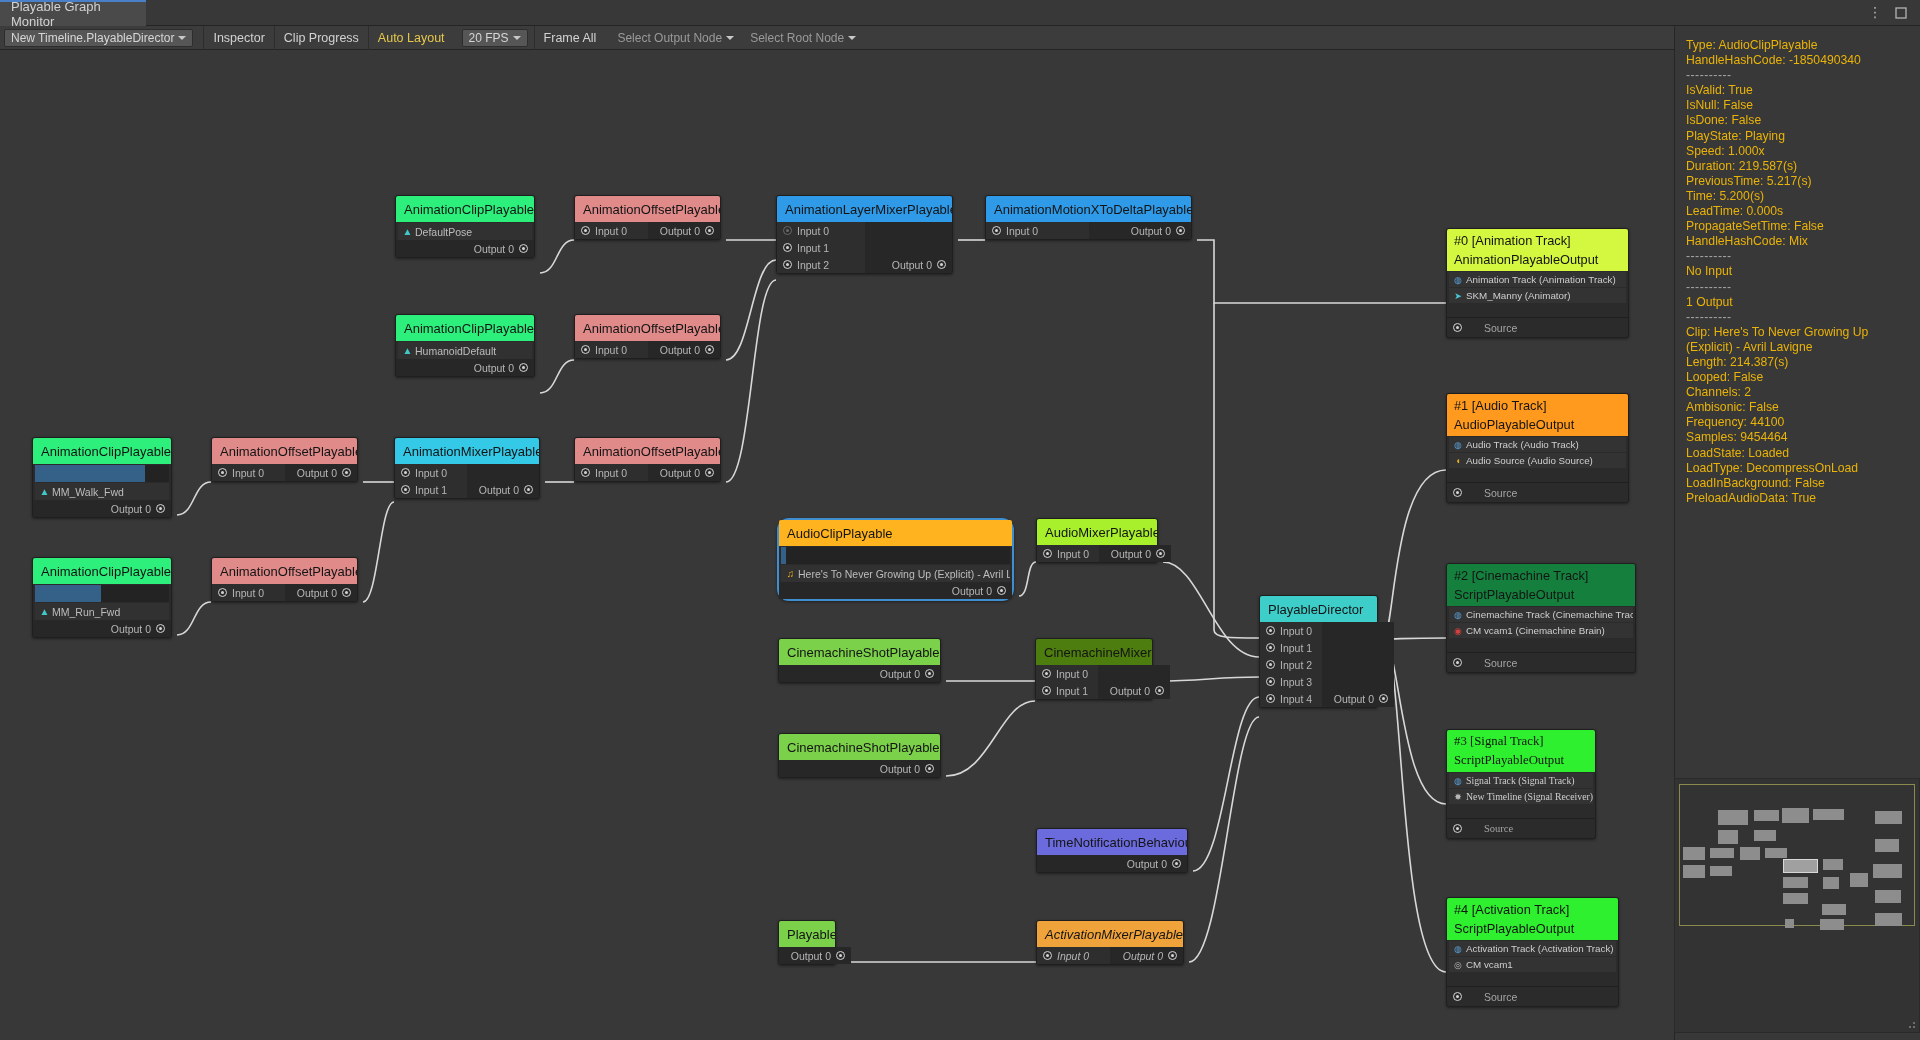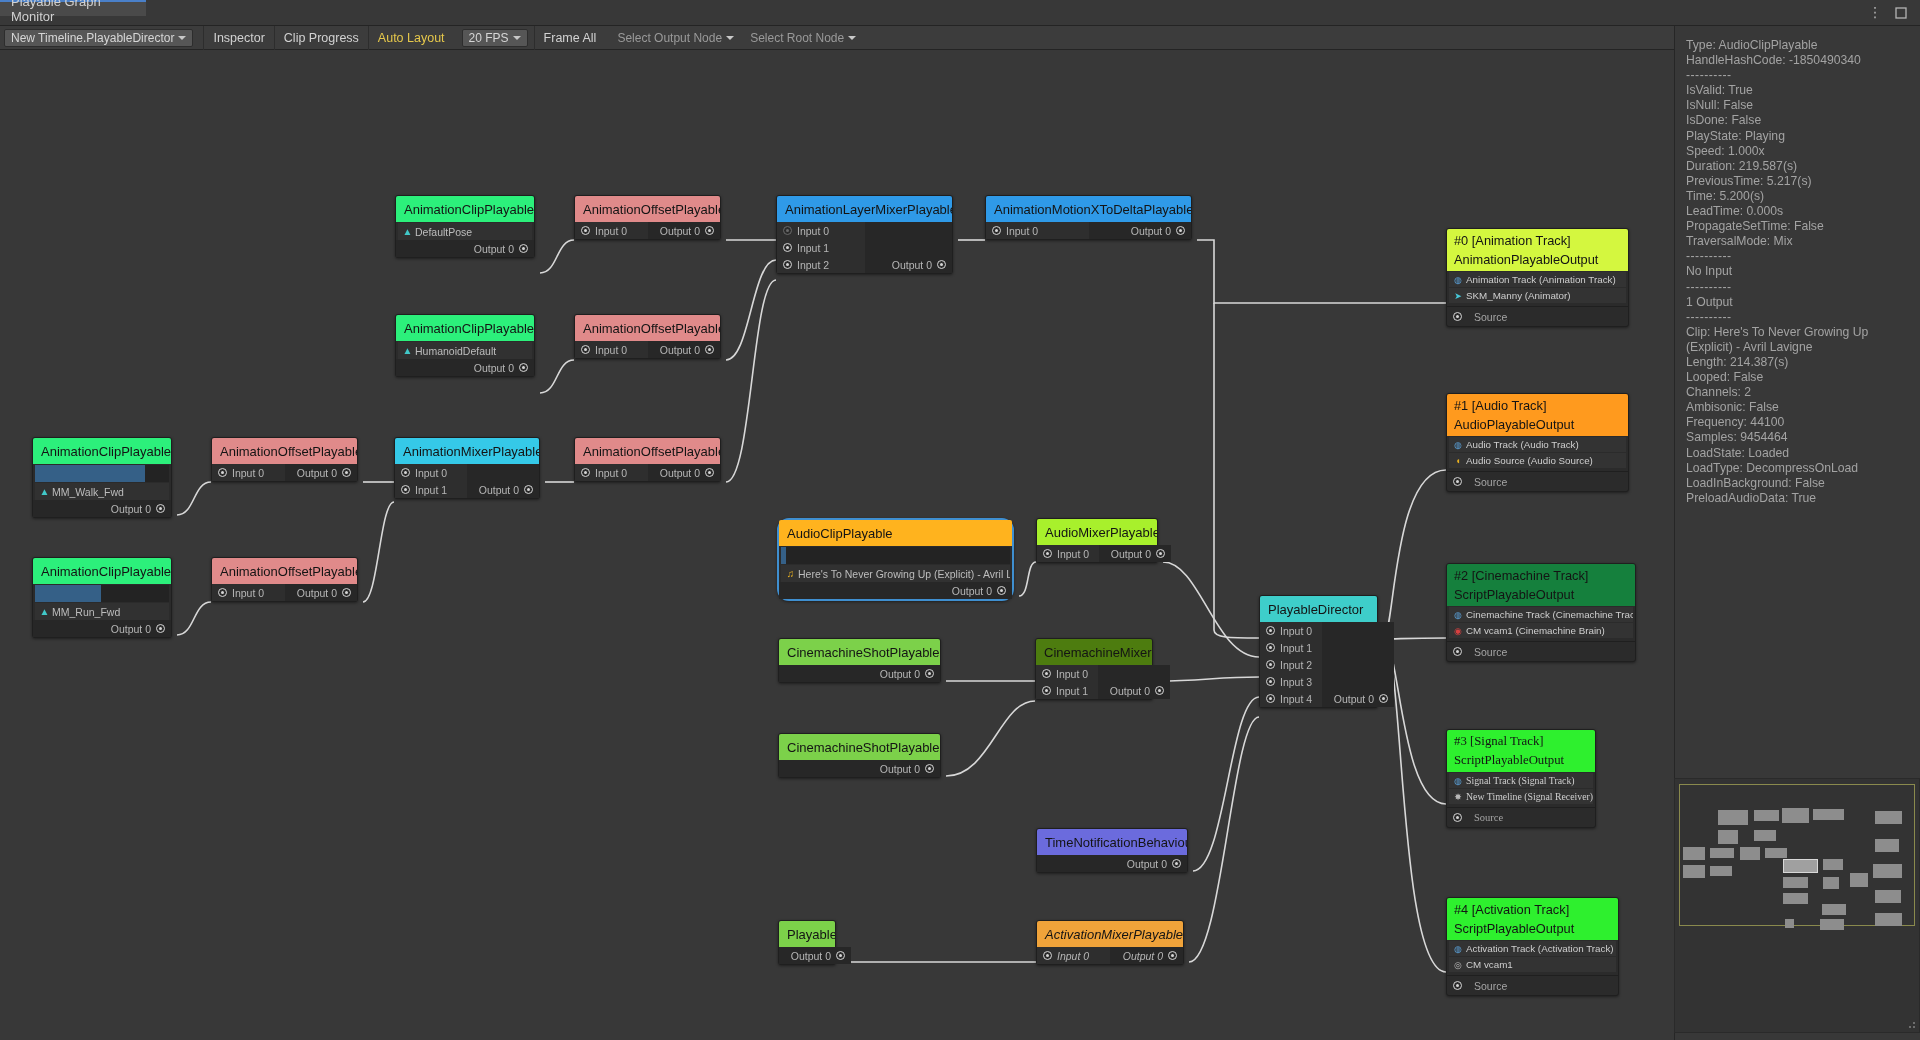--- a/index.html
+++ b/index.html
@@ -9,21 +9,21 @@
     font-family:"Liberation Sans", sans-serif;
     color:#c8c8c8; font-size:12px;
   }
 
   
   .titlebar {
     position:absolute; left:0; top:0; width:1920px; height:26px;
     background:#383838; border-bottom:1px solid #242424;
   }
   .tab {
-    position:absolute; left:0; top:0; width:146px; height:16px;
+    position:absolute; left:0; top:0; width:146px; height:26px;
     background:#4a4a4a; border-top:2px solid #4a80c9;
     display:flex; align-items:center; padding-left:11px;
     font-size:13px; color:#d2d2d2;
   }
   .win-dots {
     position:absolute; right:38px; top:4px; width:14px; height:18px;
     color:#b4b4b4; font-size:14px; text-align:center; line-height:16px;
     letter-spacing:0; cursor:pointer;
   }
   .win-max {
@@ -113,32 +113,32 @@
   .out-col { background:#272727; }
 
   
   .out-ref {
     height:15px; background:#333333; margin:1px 2px 0 2px;
     display:flex; align-items:center; padding-left:3px;
     font-size:9.8px; color:#cfcfcf; white-space:nowrap; overflow:hidden;
   }
   .out-ref .ico { width:12px; flex:0 0 12px; text-align:center; margin-right:2px; font-size:9px; }
   .src-row {
-    height:20px; display:flex; align-items:center; gap:12px;
+    height:20px; display:flex; align-items:center; gap:22px;
     padding-left:6px; font-size:10.5px; color:#a5a5a5;
-    border-top:1px solid #1f1f1f; margin-top:3px;
+    border-top:1px solid #1f1f1f; margin-top:14px;
   }
 
   
   .inspector {
     position:absolute; left:1674px; top:26px; width:246px; height:1014px;
     background:#383838; border-left:1px solid #262626;
     padding:12px 10px 0 11px;
   }
-  .insp-line { font-size:12.2px; line-height:15.1px; color:#a3a3a3; white-space:pre-wrap; }
+  .insp-line { font-size:12.2px; line-height:15.1px; color:#eab308; white-space:pre-wrap; }
   .insp-line.dash { color:#a8a8a8; letter-spacing:.5px; }
 
   
   .minimap {
     position:absolute; left:1674px; top:778px; width:246px; height:255px;
     background:#333333; border:1px solid #2a2a2a;
   }
   .mm-view { position:absolute; left:4px; top:5px; right:4px; bottom:106px; border:1px solid #8a8a4d; }
   .mm-node { position:absolute; background:#8d8d8d; }
   .mm-node.sel { background:#a0a0a0; border:1px solid #d8d8d8; }
@@ -781,21 +781,21 @@
       <div class="insp-line">IsValid: True</div>
       <div class="insp-line">IsNull: False</div>
       <div class="insp-line">IsDone: False</div>
       <div class="insp-line">PlayState: Playing</div>
       <div class="insp-line">Speed: 1.000x</div>
       <div class="insp-line">Duration: 219.587(s)</div>
       <div class="insp-line">PreviousTime: 5.217(s)</div>
       <div class="insp-line">Time: 5.200(s)</div>
       <div class="insp-line">LeadTime: 0.000s</div>
       <div class="insp-line">PropagateSetTime: False</div>
-      <div class="insp-line">TraversalMode: Mix</div>
+      <div class="insp-line">HandleHashCode: Mix</div>
       <div class="insp-line dash">----------</div>
       <div class="insp-line">No Input</div>
       <div class="insp-line dash">----------</div>
       <div class="insp-line">1 Output</div>
       <div class="insp-line dash">----------</div>
       <div class="insp-line">Clip: Here's To Never Growing Up (Explicit) - Avril Lavigne</div>
       <div class="insp-line">Length: 214.387(s)</div>
       <div class="insp-line">Looped: False</div>
       <div class="insp-line">Channels: 2</div>
       <div class="insp-line">Ambisonic: False</div>

